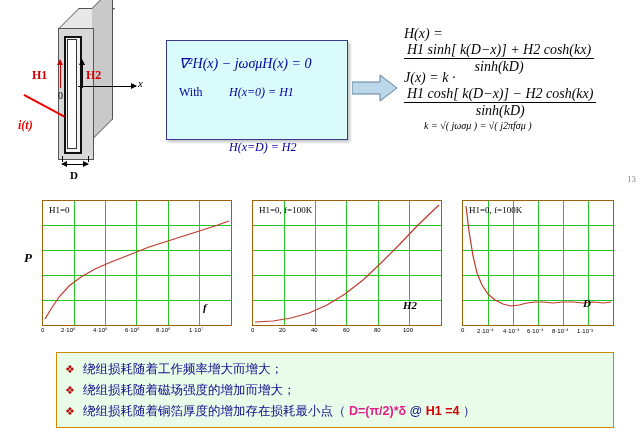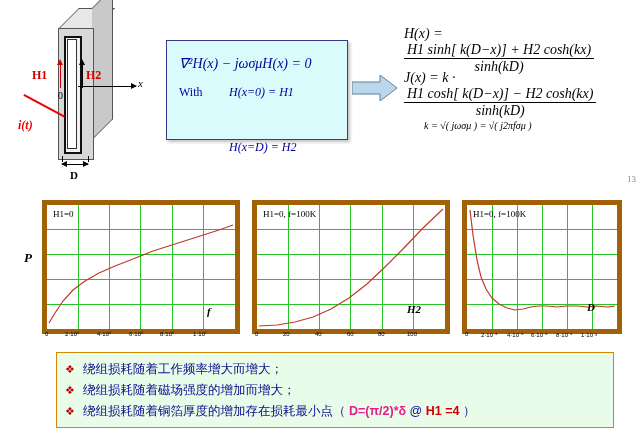--- a/index.html
+++ b/index.html
@@ -108,21 +108,21 @@
   #fatarrow svg{display:block;}
 
   
   #formulas{left:404px;top:26px;width:228px;height:130px;color:#000;}
   .frm{position:absolute;font-size:14px;font-style:italic;}
   .frac{display:inline-block;vertical-align:middle;text-align:center;}
   .frac .num{display:block;padding:0 3px;border-bottom:1px solid #000;white-space:nowrap;}
   .frac .den{display:block;padding:0 3px;white-space:nowrap;}
 
   
-  .plot{position:absolute;background:#ffffff;border:5px solid #a16207;}
+  .plot{position:absolute;background:#ffffff;border:1px solid #a16207;}
   .plotgrid{position:absolute;left:0;top:0;right:0;bottom:0;}
   .plotgrid .v{position:absolute;top:0;bottom:0;width:1px;background:#25c425;}
   .plotgrid .h{position:absolute;left:0;right:0;height:1px;background:#25c425;}
   .curve{position:absolute;left:0;top:0;}
   .ptitle{position:absolute;font-size:9px;color:#000;font-family:"Liberation Serif",serif;}
   .paxis{position:absolute;font-size:11px;font-style:italic;font-weight:bold;}
   .ptick{position:absolute;font-size:6px;color:#000;font-family:"Liberation Sans",sans-serif;}
 
   
   #concl{

